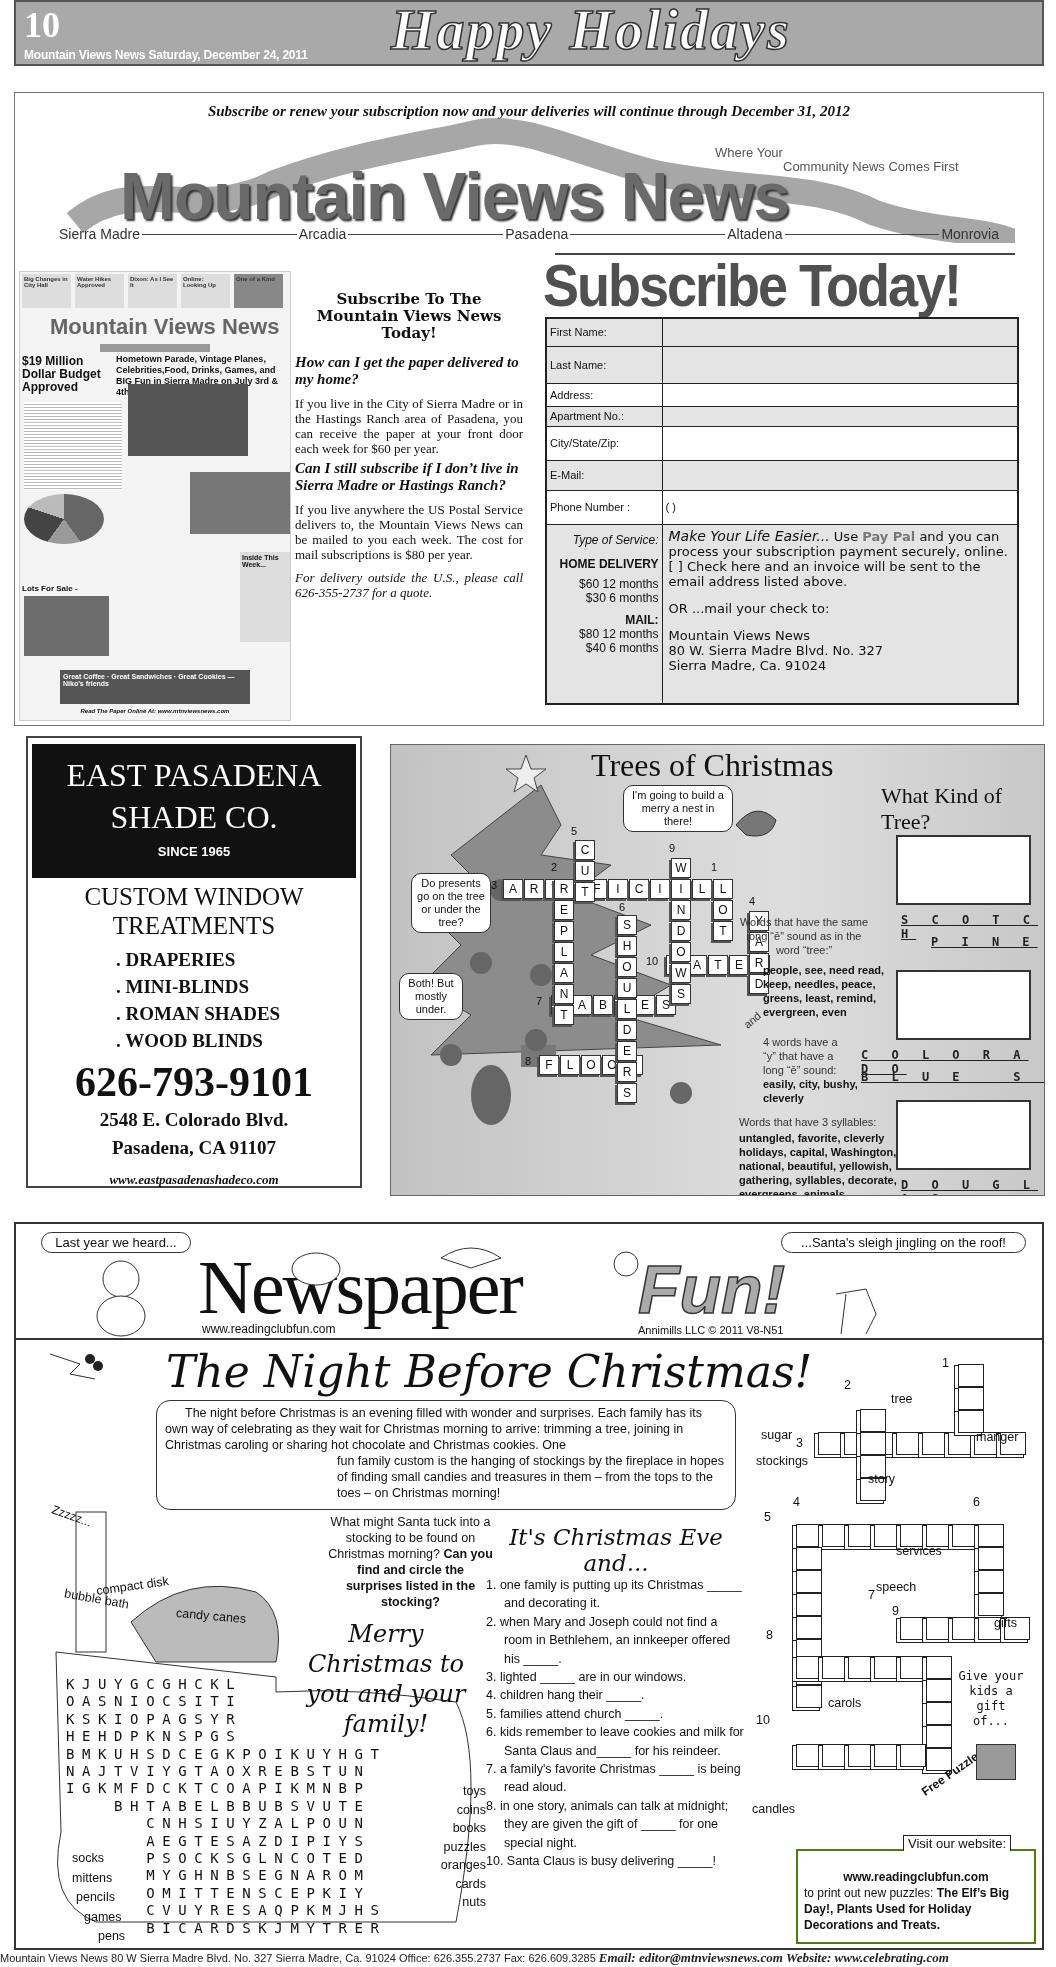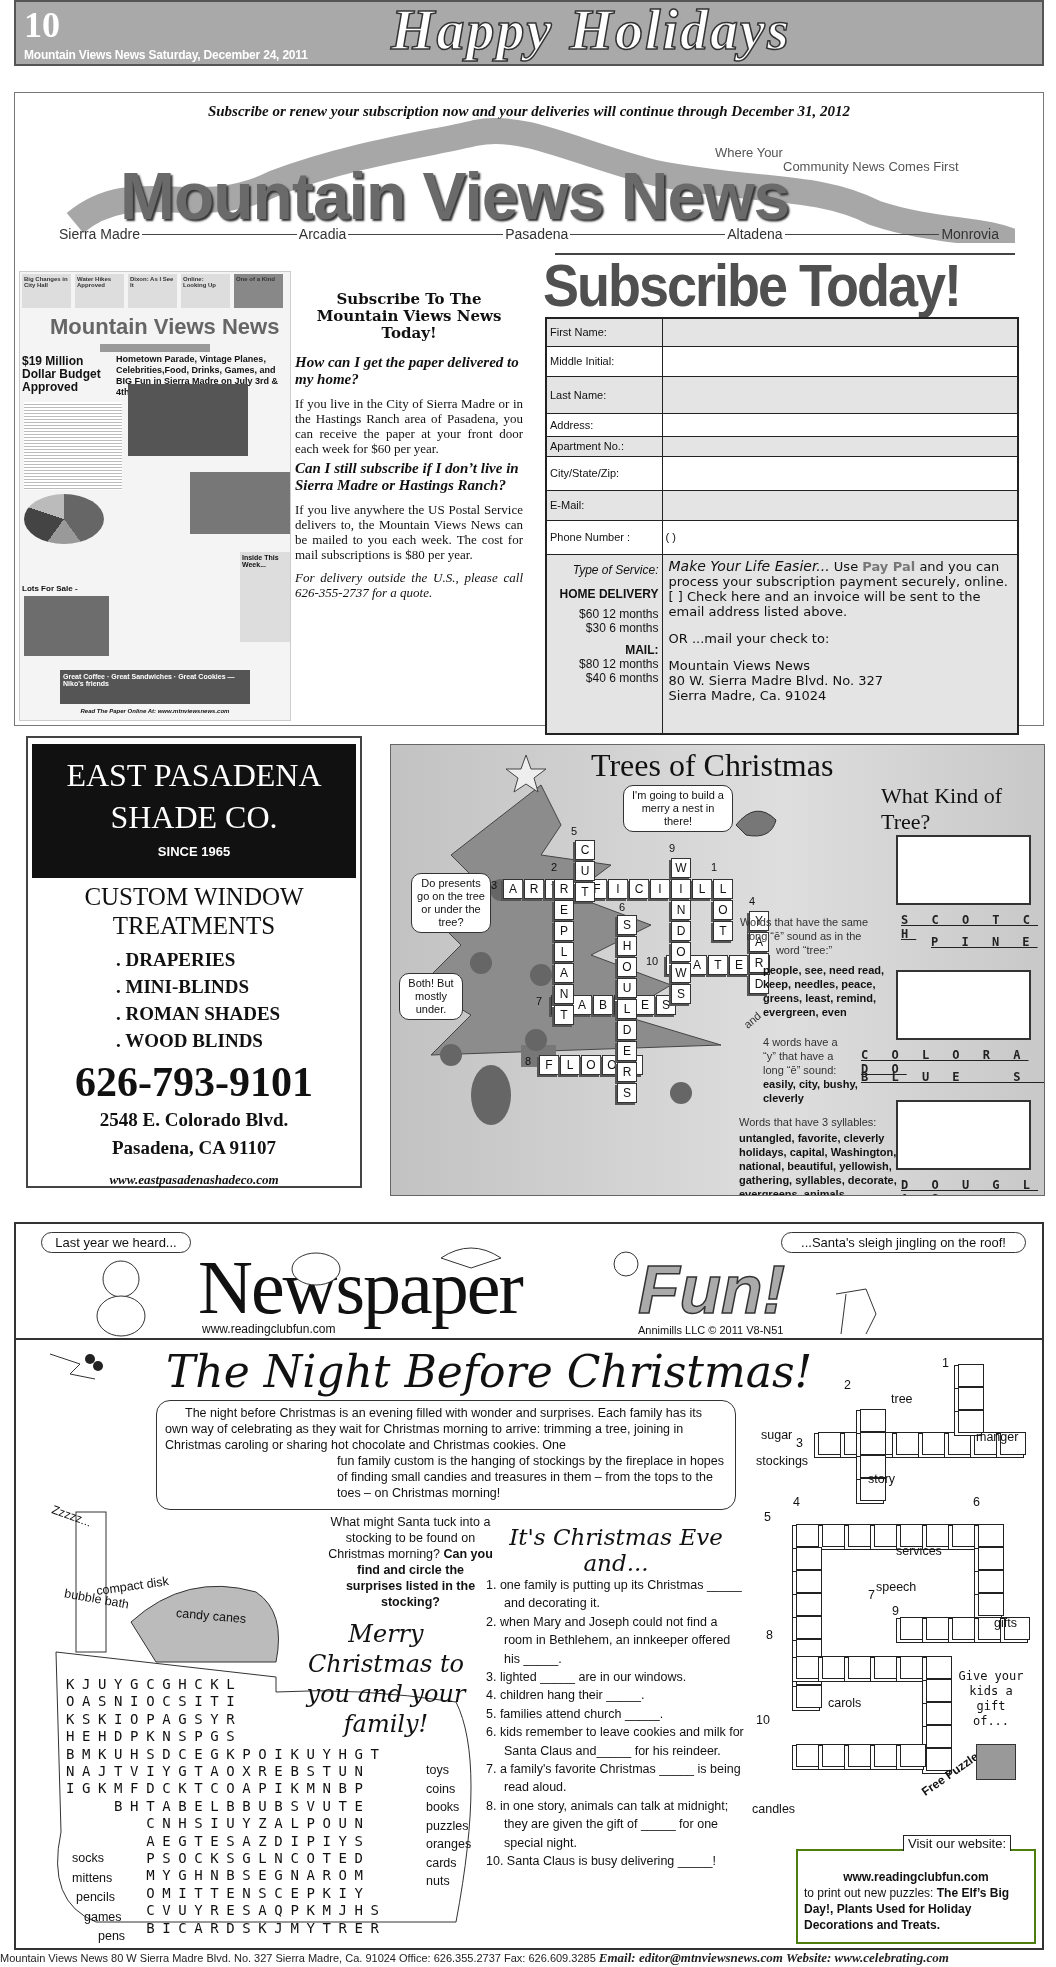--- a/index.html
+++ b/index.html
@@ -159,24 +159,20 @@
     <div class="p">If you live anywhere the US Postal Service delivers to, the Mountain Views News  can be mailed to you each week.  The cost for mail subscriptions  is $80 per year.</div>
     <div class="pi">For delivery outside the U.S., please call 626-355-2737 for a quote.</div>
   </div>
 
   <div id="subtoday" class="abs">Subscribe Today!</div>
 
   <table id="form" class="abs" style="top:224px;left:530px;width:474px">
     <tbody>
         <tr class="g" style="height:28px">
           <td class="l">First Name:</td>
-          <td></td>
-        </tr>
-    <tr style="height:30px">
-          <td class="l">Middle Initial:</td>
           <td></td>
         </tr>
     <tr class="g" style="height:37px">
           <td class="l">Last Name:</td>
           <td></td>
         </tr>
     <tr style="height:23px">
           <td class="l">Address:</td>
           <td></td>
         </tr>
@@ -415,21 +411,21 @@
      OMITTENSCEPKIY
      CVUYRESAQPKMJHS
      BICARDSKJMYTRER</div>
   <div class="ws" style="left:56px;top:625px;line-height:19.5px">
     <div>socks</div>
     <div>mittens</div>
     <div style="padding-left:4px">pencils</div>
     <div style="padding-left:12px">games</div>
     <div style="padding-left:26px">pens</div>
   </div>
-  <div class="ws" style="left:410px;top:537px;line-height:18.5px;text-align:left;width:60px">
+  <div class="ws" style="left:410px;top:558px;line-height:18.5px;text-align:right;width:60px">
     <div>toys</div>
     <div>coins</div>
     <div>books</div>
     <div>puzzles</div>
     <div>oranges</div>
     <div>cards</div>
     <div>nuts</div>
   </div>
 
   <div id="eve" class="abs">

